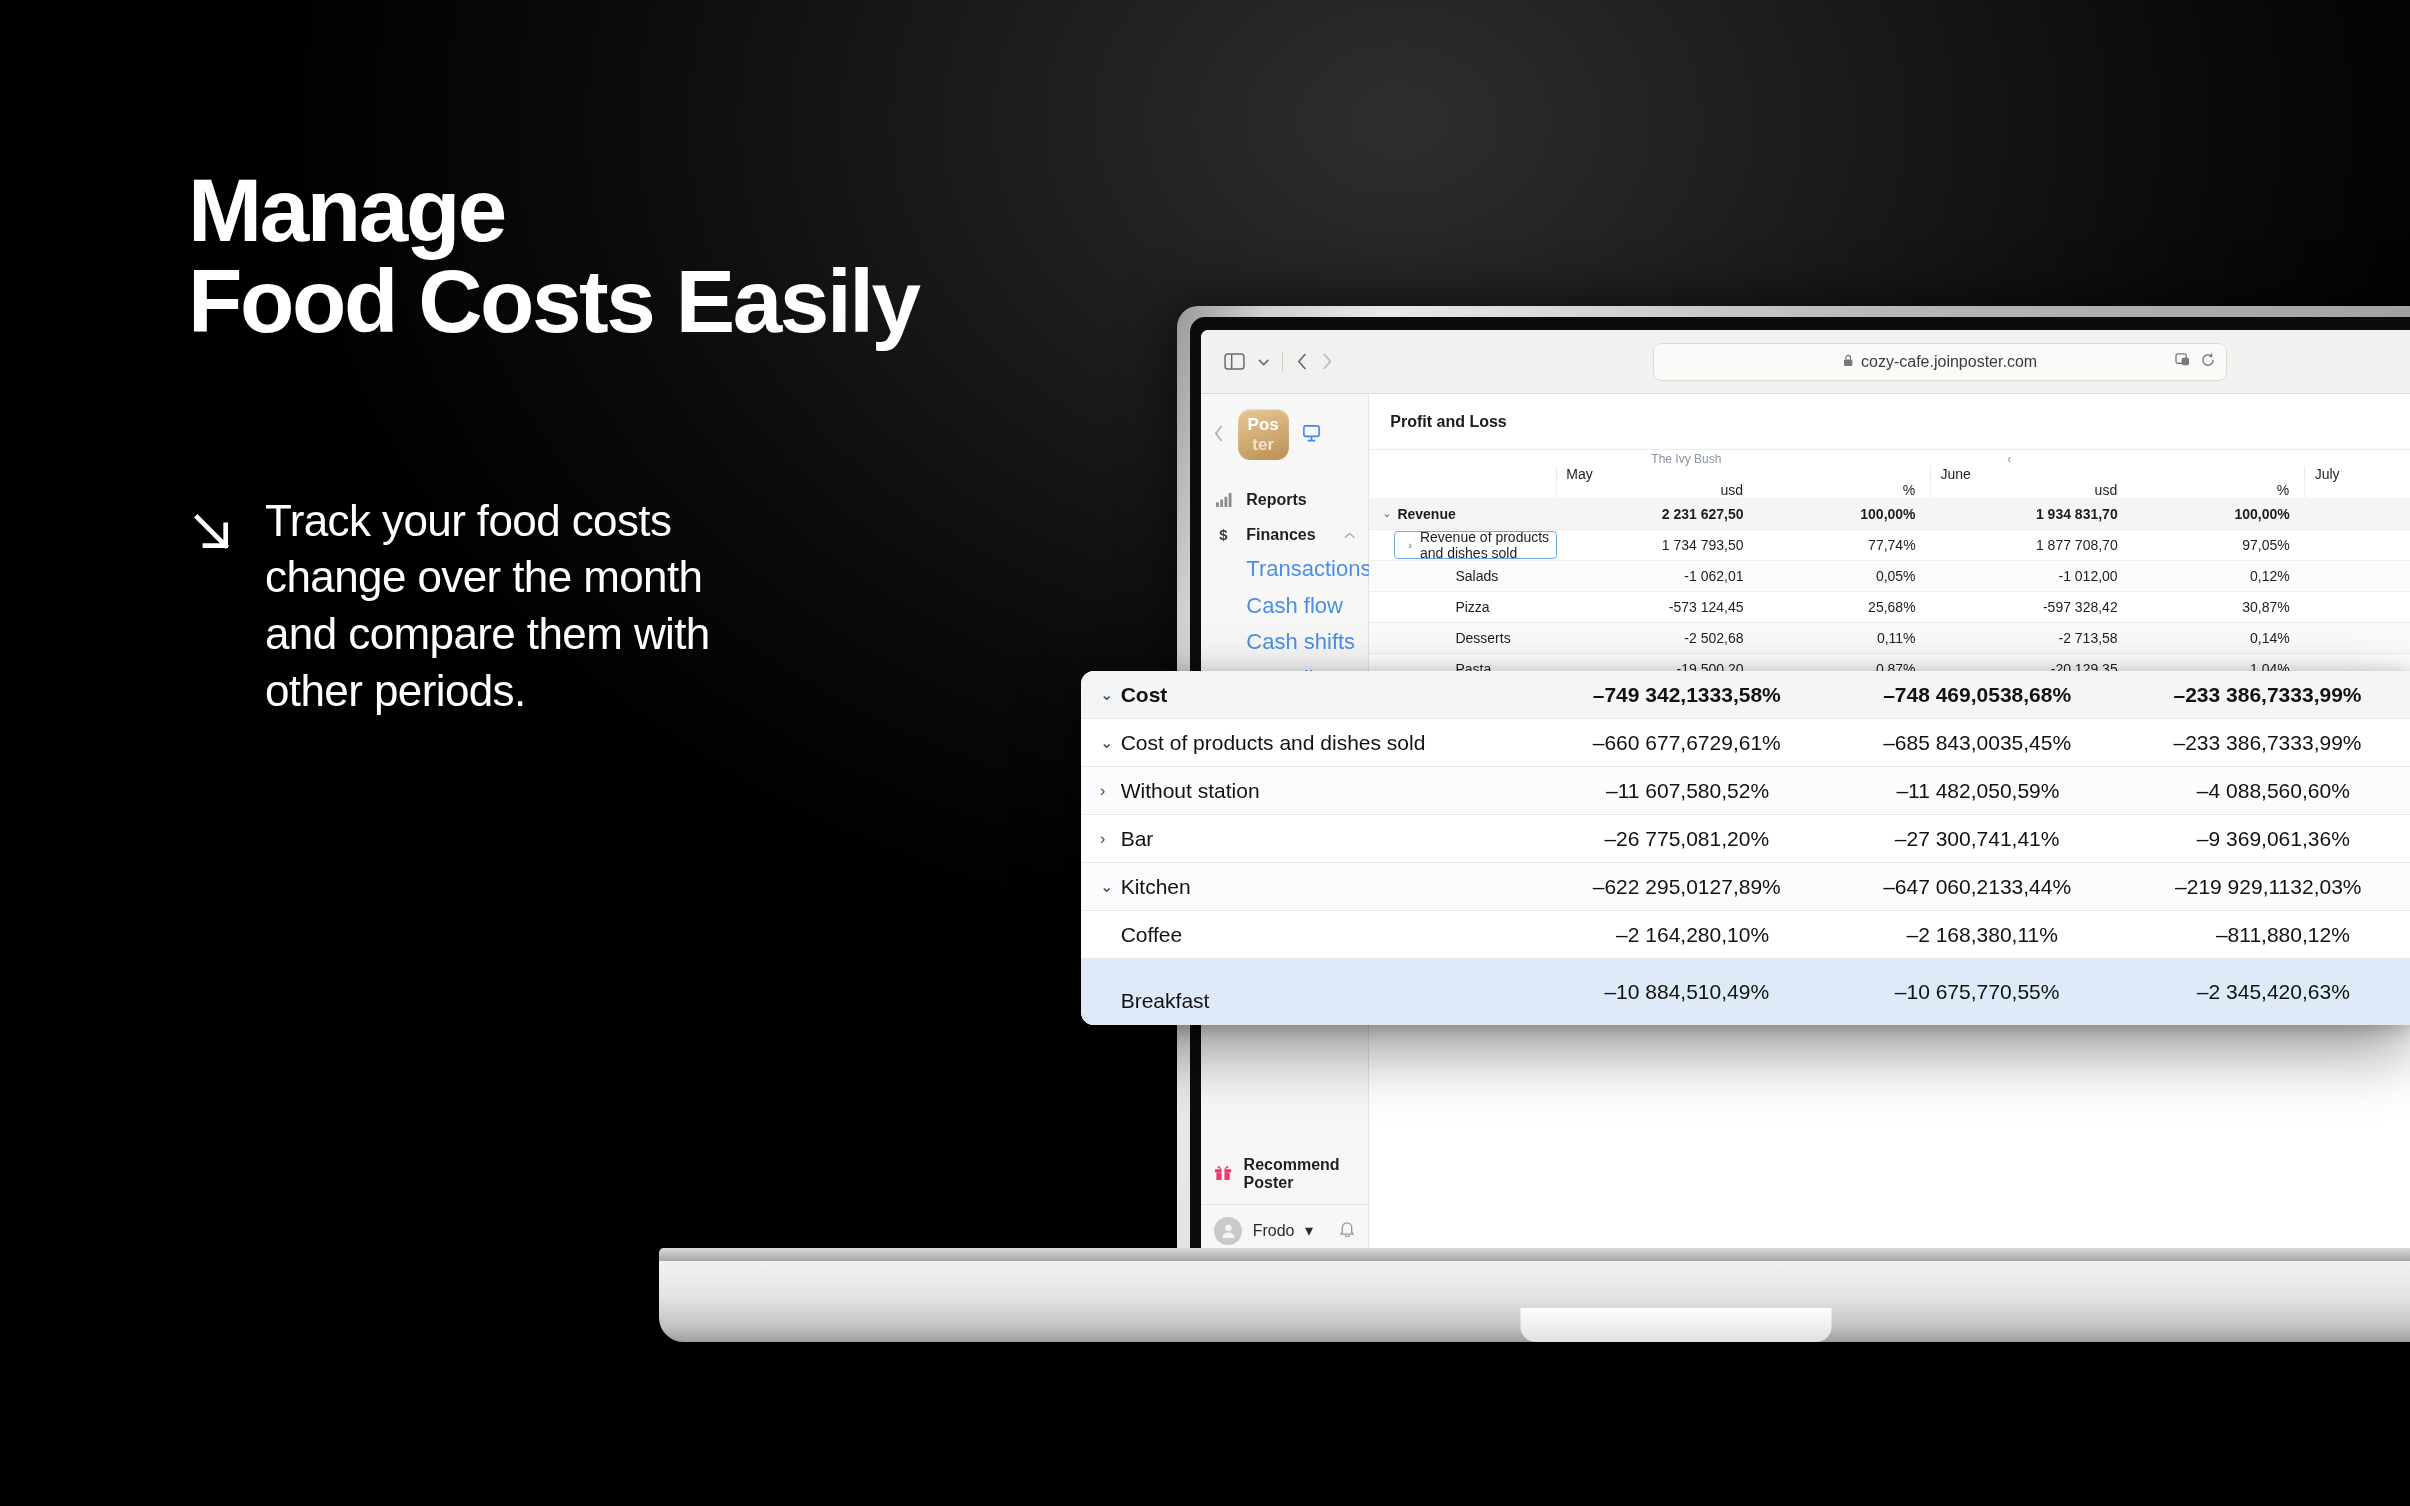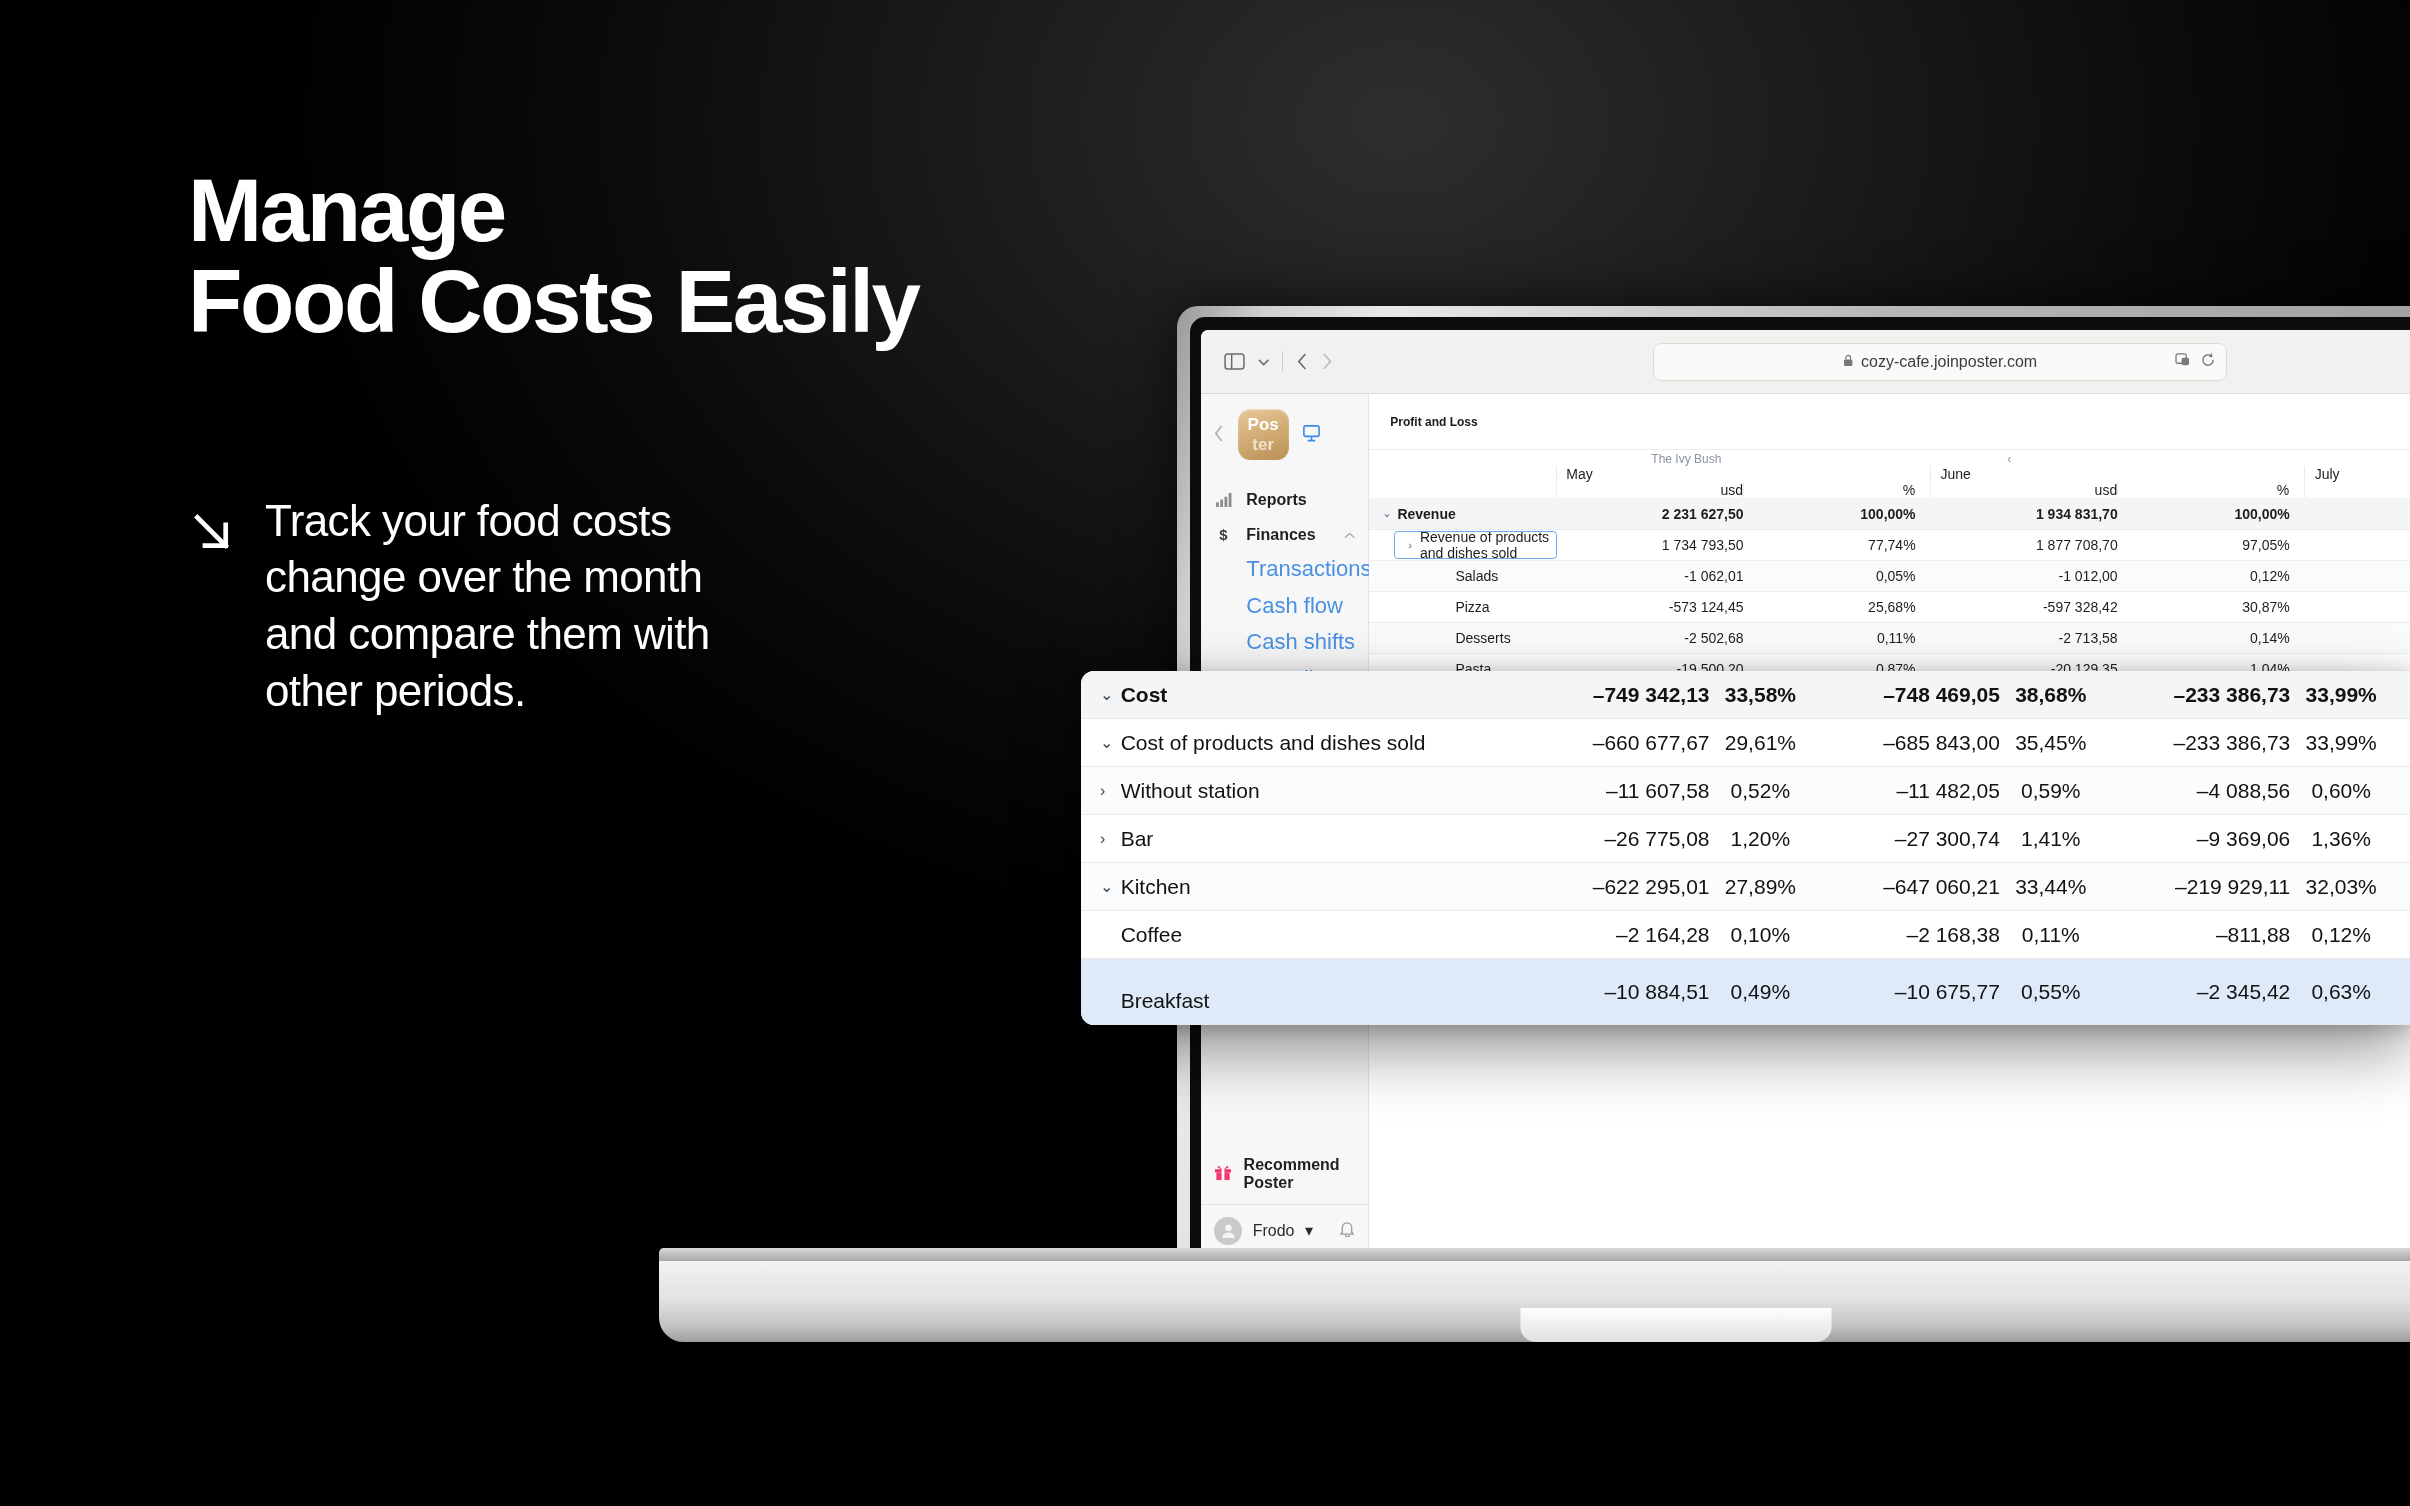--- a/index.html
+++ b/index.html
@@ -130,21 +130,21 @@
   }
   .uname { font-size:16px; color:#2b2b2b; }
   .bell { margin-left:auto; color:#9a9a9a; font-size:18px; }
 
   
   .main { flex:1; display:flex; flex-direction:column; min-width:0; background:#fff; }
   .main-head {
     height:56px; display:flex; align-items:center; padding:0 21px;
     border-bottom:0.9px solid #ececec;
   }
-  .page-title { font-size:12px; font-weight:700; color:#1b1b1b; }
+  .page-title { font-size:16px; font-weight:700; color:#1b1b1b; }
 
   
   .tbl-wrap { flex:1; overflow:hidden; position:relative; }
   table.pl { width:100%; border-collapse:collapse; table-layout:fixed; }
   table.pl td, table.pl th { font-size:14px; color:#1d1d1d; padding:0; }
   .c-name { width:34%; }
   .c-usd { width:13.2%; text-align:right; }
   .c-pct { width:9.8%; text-align:right; padding-right:15px !important; }
   .loc-row td { padding:8.5px 0 3.8px 0; }
   .loc { color:#8a94a2; font-size:12px; padding-left:282px;margin-top:14px; }
@@ -168,21 +168,21 @@
   .float-card {
     position:absolute; left:1081px; top:671px; width:1330px; z-index:9;
     background:#fff; border-radius:13px 0 0 13px;
     box-shadow:0 24.5px 66px rgba(0,0,0,.42), 0 3.8px 17px rgba(0,0,0,.20);
     overflow:hidden;
   }
   table.fc { width:100%; border-collapse:collapse; table-layout:fixed; }
   table.fc td { font-size:21px; color:#121212; height:47px; padding:0; }
   .fc-name { width:36.5%; }
   .fc-usd { width:13.5%; text-align:right; }
-  .fc-pct { width:9.6%; text-align:center; padding-right:19px !important; }
+  .fc-pct { width:9.6%; text-align:left; padding-right:19px !important; }
   .fc-row { border-bottom:0.9px solid #e8e8e8; }
   .fc-row.alt { background:#fbfcfd; }
   .fc-row.grey { background:#f4f5f7; }
   .fc-row.hl { background:#dfeaf8; }
   .fc-n { padding-left:19px !important; display:flex; align-items:center; gap:8.5px; height:47px; }
   .fc-caret { color:#3f4854; font-size:16px; width:12.2px; display:inline-block; }
   .fc-b { font-weight:700; }
 </style>
 </head>
 <body>

